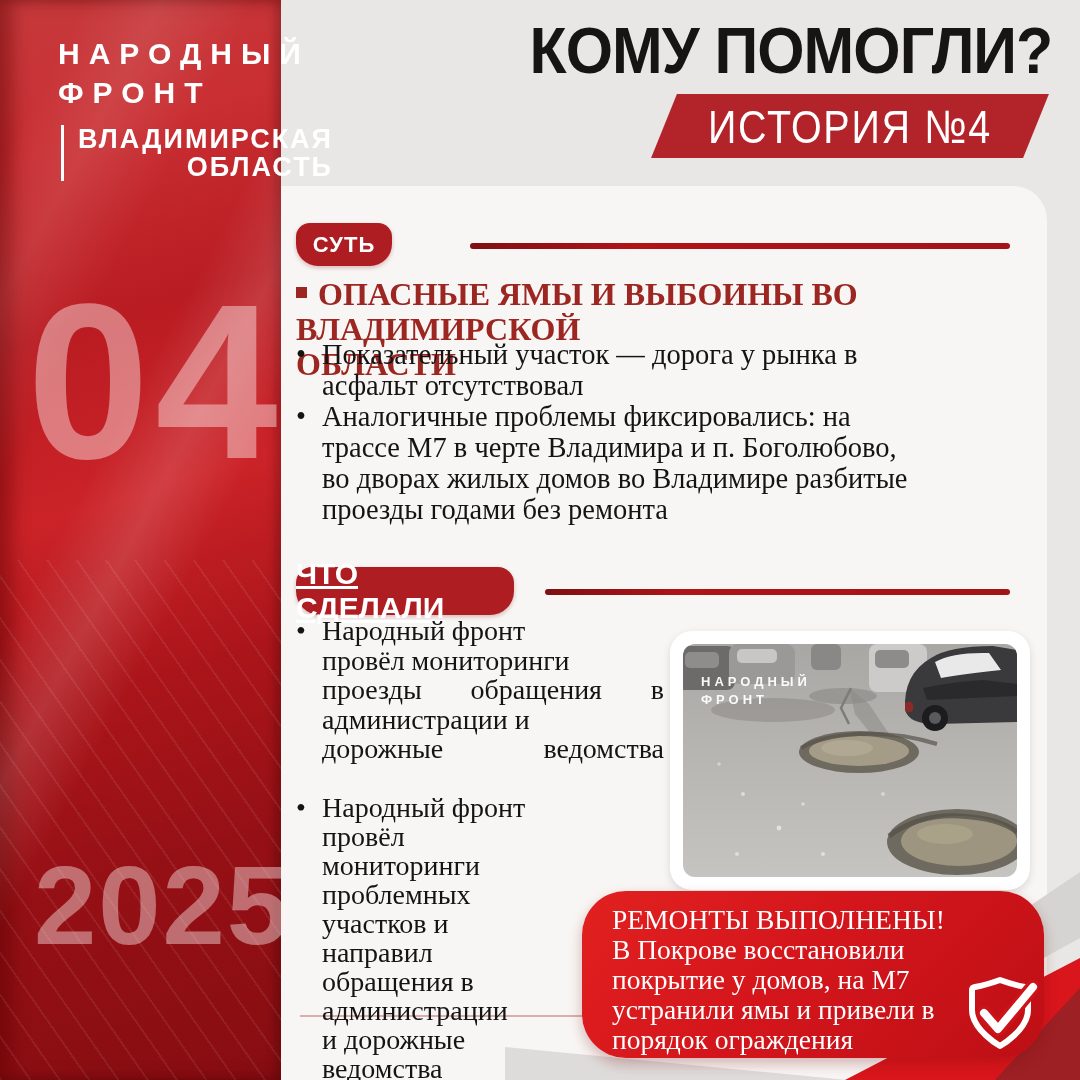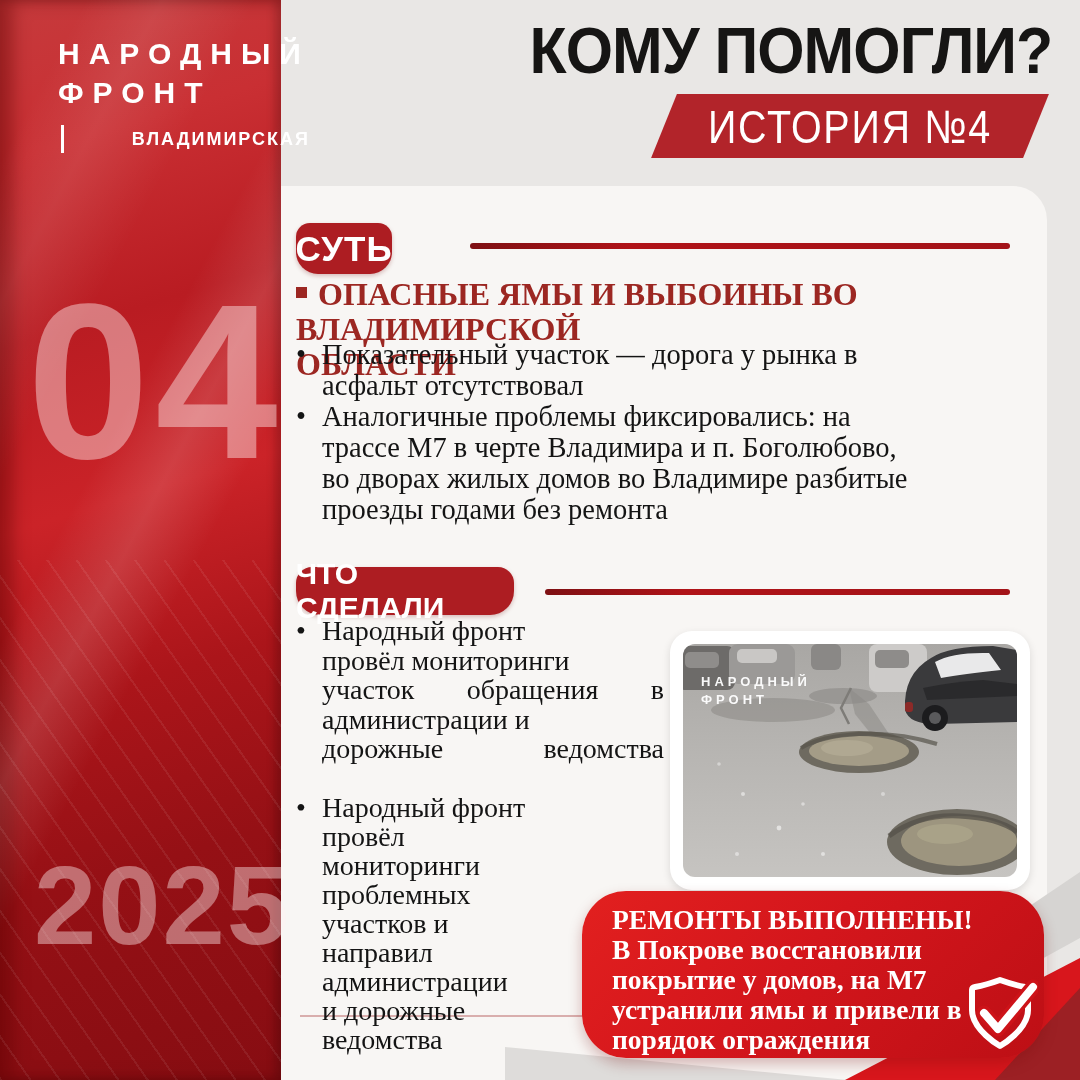--- a/index.html
+++ b/index.html
@@ -27,44 +27,44 @@
      box-shadow:inset 12px 0 18px rgba(90,0,0,.45), inset -6px 0 10px rgba(0,0,0,.18);}
   .sidebar .sheen{position:absolute;inset:0;
      background:linear-gradient(118deg,rgba(255,255,255,0) 40%,rgba(255,255,255,.13) 49%,rgba(255,255,255,0) 58%),
                 linear-gradient(118deg,rgba(255,255,255,0) 10%,rgba(255,255,255,.09) 19%,rgba(255,255,255,0) 30%);}
   .sidebar .stripes{position:absolute;left:0;top:560px;width:100%;height:520px;
      background:repeating-linear-gradient(55deg,rgba(255,255,255,.07) 0 2px,rgba(255,255,255,0) 2px 24px);}
 
   .logo{position:absolute;left:58px;top:34px;color:#fff;}
   .logo-line{font-size:30px;font-weight:bold;letter-spacing:9px;line-height:39px;white-space:nowrap;}
   .region{border-left:3px solid #fff;padding-left:14px;margin-top:13px;margin-left:3px;}
-  .region-line{font-size:18px;font-weight:bold;letter-spacing:2px;line-height:28px;white-space:nowrap;text-align:right;}
+  .region-line{font-size:27px;font-weight:bold;letter-spacing:2px;line-height:28px;white-space:nowrap;text-align:right;}
 
   .num04{position:absolute;left:27px;top:272px;font-size:220px;font-weight:bold;
          color:rgba(255,234,234,.45);letter-spacing:6px;line-height:1;}
   .year{position:absolute;left:34px;top:850px;font-size:112px;font-weight:bold;
         color:rgba(255,240,240,.42);letter-spacing:2px;line-height:1;}
 
   
   .title{position:absolute;right:28px;top:14px;font-size:64px;font-weight:bold;color:#161514;
          letter-spacing:-1px;transform:scaleX(.95);transform-origin:100% 0;white-space:nowrap;}
   .story{position:absolute;left:664px;top:94px;width:372px;height:64px;background:#b2242a;
          transform:skewX(-22deg);}
   .story-text{width:100%;height:64px;display:flex;align-items:center;justify-content:center;
          transform:skewX(22deg) scaleX(.84);color:#fff;font-size:47px;font-weight:400;
          letter-spacing:2px;white-space:nowrap;}
 
   
   .badge{position:absolute;background:#ad1d22;color:#fff;font-weight:bold;
          display:flex;align-items:center;justify-content:center;
          box-shadow:0 2px 4px rgba(120,10,10,.25);}
-  .badge-sut{left:296px;top:223px;width:96px;height:51px;border-radius:14px 14px 22px 22px;
-         font-size:35px;letter-spacing:1px;}
+  .badge-sut{left:296px;top:223px;width:96px;height:43px;border-radius:14px 14px 22px 22px;
+         font-size:22px;letter-spacing:1px;}
   .badge-actions{left:296px;top:567px;width:218px;height:48px;border-radius:16px 16px 24px 24px;
-         font-size:30px;}
+         font-size:30px;text-decoration:underline;}
   .rule{position:absolute;height:6px;border-radius:3px;
         background:linear-gradient(90deg,#7e1013,#b01318 30%,#a31318);}
   .rule-sut{left:470px;top:243px;width:540px;}
   .rule-actions{left:545px;top:589px;width:465px;}
 
   
   .serif{font-family:"Liberation Serif",serif;}
   .headline{position:absolute;left:296px;top:277px;width:748px;font-weight:bold;
             font-size:32px;line-height:35px;color:#9c2722;}
   .sq{display:inline-block;width:11px;height:11px;background:#9c2722;margin-right:11px;
@@ -84,21 +84,21 @@
   .photo{position:absolute;left:13px;top:13px;width:334px;height:233px;border-radius:12px;
          overflow:hidden;}
   .photo svg{display:block;}
   .wm-text{font-family:"Liberation Sans",sans-serif;font-weight:bold;letter-spacing:4px;
            fill:rgba(255,255,255,.95);}
 
   
   .result{position:absolute;left:582px;top:891px;width:462px;height:167px;border-radius:44px;
           background:linear-gradient(135deg,#e2201f 0%,#d4161c 45%,#bd0f15 100%);
           box-shadow:0 6px 14px rgba(120,10,10,.28);}
-  .result-text{position:absolute;left:30px;top:14px;width:380px;color:#fff;font-weight:bold;
+  .result-text{position:absolute;left:30px;top:14px;width:380px;color:#fff;font-weight:normal;
                font-size:27.5px;line-height:30px;}
   .shield{position:absolute;right:6px;bottom:4px;width:76px;height:80px;}
 </style>
 </head>
 <body>
 
 <div class="canvas">
 
   <div class="panel"></div>
 
@@ -109,20 +109,21 @@
   <div class="faint-line"></div>
 
   <div class="sidebar">
     <div class="sheen"></div>
     <div class="stripes"></div>
     <div class="logo">
       <div class="logo-line">НАРОДНЫЙ</div>
       <div class="logo-line">ФРОНТ</div>
       <div class="region">
         <div class="region-line">ВЛАДИМИРСКАЯ</div>
+        <div class="region-line">ОБЛАСТЬ</div>
       </div>
     </div>
     <div class="num04">04</div>
     <div class="year">2025</div>
   </div>
 
   <div class="title">КОМУ ПОМОГЛИ?</div>
   <div class="story">
     <div class="story-text">ИСТОРИЯ №4</div>
   </div>
@@ -156,37 +157,38 @@
 
   <div class="badge badge-actions">ЧТО СДЕЛАЛИ</div>
   <div class="rule rule-actions"></div>
 
   <div class="blist blist-a1 serif">
     <div class="row">
       <div class="bmark">•</div>
       <div style="flex:1">
         <div>Народный фронт</div>
         <div>провёл мониторинги</div>
-        <div class="jl">участок обращения в</div>
+        <div class="jl">проезды обращения в</div>
         <div>администрации и</div>
         <div class="jl">дорожные ведомства</div>
       </div>
     </div>
   </div>
 
   <div class="blist blist-a2 serif">
     <div class="row">
       <div class="bmark">•</div>
       <div style="flex:1">
         <div>Народный фронт</div>
         <div>провёл</div>
         <div>мониторинги</div>
         <div>проблемных</div>
         <div>участков и</div>
         <div>направил</div>
+        <div>обращения в</div>
         <div>администрации</div>
         <div>и дорожные</div>
         <div>ведомства</div>
       </div>
     </div>
   </div>
 
   <div class="photo-card">
     <div class="photo">
       <svg width="334" height="233" viewBox="0 0 334 233" xmlns="http://www.w3.org/2000/svg">

